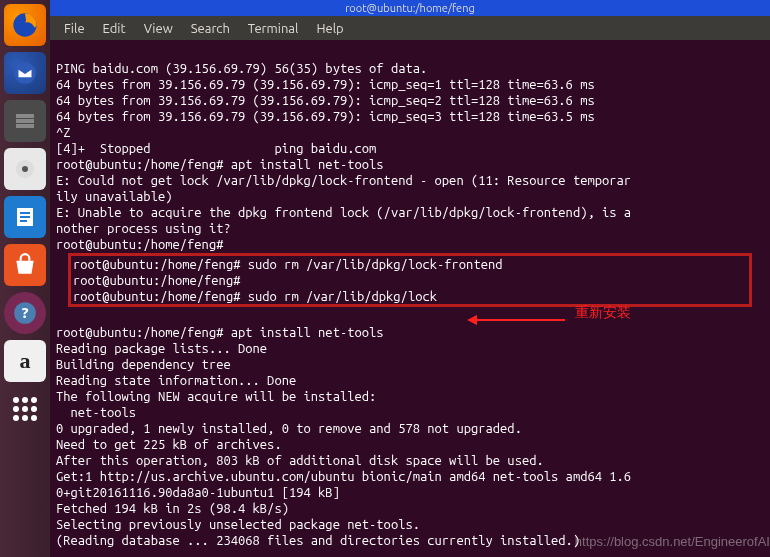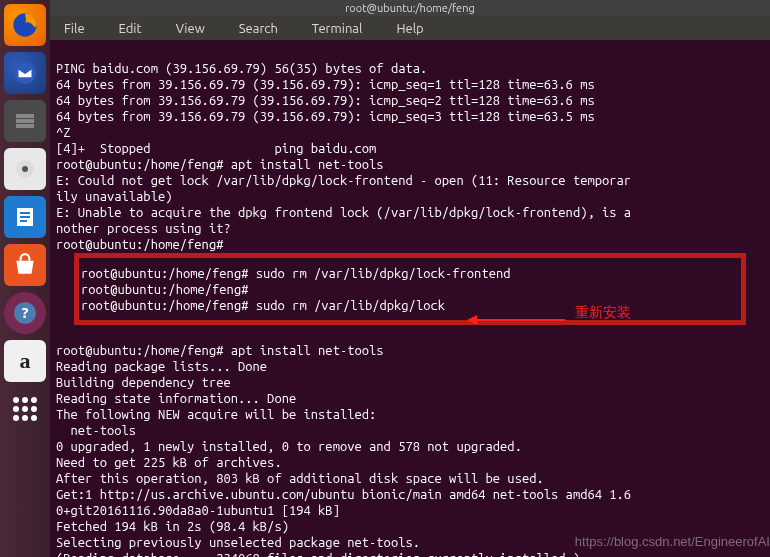--- a/index.html
+++ b/index.html
@@ -52,56 +52,56 @@
       border-radius: 50%;
     }
     .terminal-window {
       position: absolute;
       left: 50px; top: 0;
       width: 720px; height: 557px;
       background: #300a24;
     }
     .title-bar {
       height: 16px;
-      background: #404040;
+      background: #1d4ed8;
       color: #dfdbd2;
       text-align: center;
       font-size: 11px;
       line-height: 16px;
       font-family: "Ubuntu", sans-serif;
     }
     .menu-bar {
       height: 24px;
       background: #3c3b37;
       color: #dfdbd2;
       display: flex;
       align-items: center;
       padding-left: 6px;
-      gap: 18px;
+      gap: 2px;
       font-family: "Ubuntu", sans-serif;
       font-size: 13px;
     }
     .menu-item {
       padding: 2px 8px;
       cursor: pointer;
     }
     .terminal-body {
       padding: 4px 6px;
       color: #ffffff;
       font-size: 13px;
       line-height: 16px;
       white-space: pre;
       font-family: "Ubuntu Mono", monospace;
       position: relative;
     }
     .red-box {
-      border: 5px solid #b91c1c;
-      padding: 7px 2px;
+      border: 3px solid #b91c1c;
+      padding: 0 2px;
       display: block;
-      margin: 1px 18px;
+      margin: 1px 12px;
     }
     .annotation {
       position: absolute;
       color: #ff2020;
       font-family: "SimSun", "Microsoft YaHei", sans-serif;
       font-size: 14px;
     }
     .arrow {
       position: absolute;
       height: 2px;

